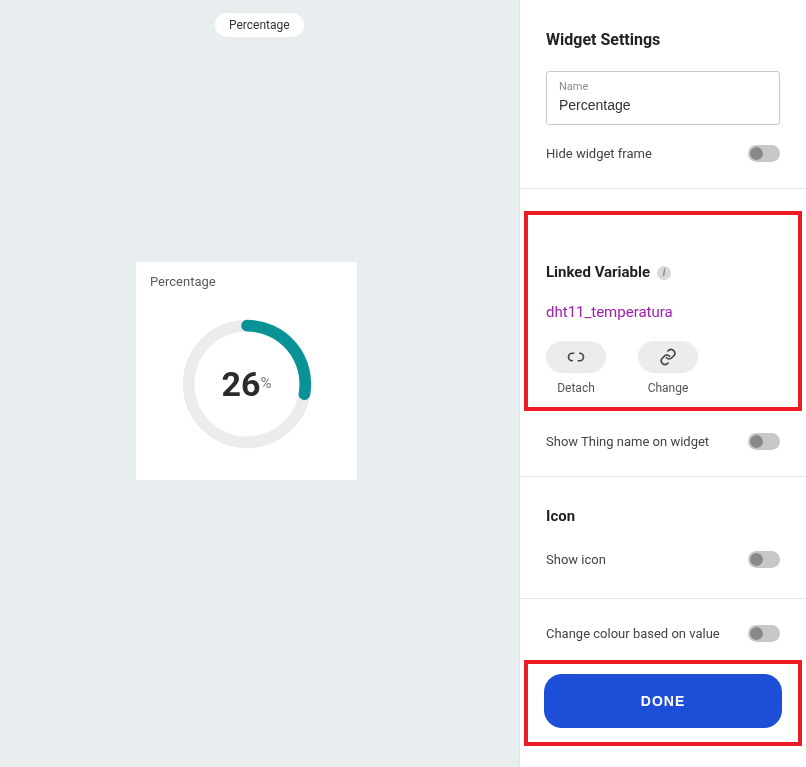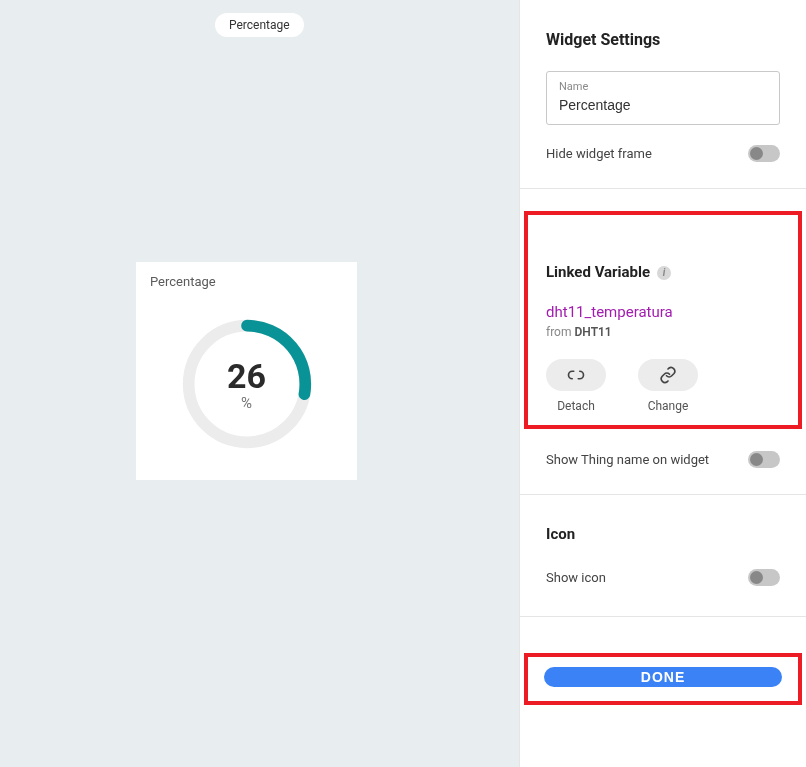--- a/index.html
+++ b/index.html
@@ -50,21 +50,21 @@
   .gauge {
     position: relative;
     width: 140px;
     height: 140px;
   }
   .gauge svg { width: 140px; height: 140px; }
   .gauge-center {
     position: absolute;
     top: 0; left: 0; right: 0; bottom: 0;
     display: flex;
-    flex-direction: column;
+    flex-direction: row;
     align-items: center;
     justify-content: center;
   }
   .gauge-value {
     font-size: 34px;
     font-weight: 700;
     color: #2b2b2b;
   }
   .gauge-unit {
     font-size: 15px;
@@ -208,22 +208,22 @@
   .section-block { padding: 0 0 4px 0; }
   .section-block .section-title { margin-bottom: 22px; display: block; }
 
   .done-wrap {
     border: 4px solid #ed1c24;
     margin: 10px 4px 4px 4px;
     padding: 10px 16px 14px 16px;
   }
   .done-btn {
     width: 100%;
-    height: 20px;
-    background: #3b82f6;
+    height: 54px;
+    background: #1d4ed8;
     color: #fff;
     border: none;
     border-radius: 18px;
     font-size: 14px;
     font-weight: 700;
     letter-spacing: 1px;
     cursor: pointer;
   }
 </style>
 </head>
@@ -263,24 +263,20 @@
       <div class="toggle"></div>
     </div>
 
     <div class="divider"></div>
 
     <div class="highlight-box">
       <span class="section-title">Linked Variable</span>
       <span class="info-icon">i</span>
 
       <div class="var-name">dht11_temperatura</div>
-      <div class="var-from">
-        <span>from</span>
-        <b>DHT11</b>
-      </div>
 
       <div class="action-row">
         <div class="action">
           <div class="action-btn">
             <svg width="18" height="18" viewBox="0 0 24 24" fill="none" stroke="currentColor" stroke-width="2.2" stroke-linecap="round">
               <path d="M17 7a5 5 0 0 1 0 10h-2"></path>
               <path d="M7 17a5 5 0 0 1 0-10h2"></path>
             </svg>
           </div>
           <div class="action-label">Detach</div>
@@ -308,19 +304,23 @@
       <span class="section-title">Icon</span>
       <div class="row">
         <span>Show icon</span>
         <div class="toggle"></div>
       </div>
     </div>
 
     <div class="divider"></div>
 
     <div class="section-block">
+      <div class="row">
+        <span>Change colour based on value</span>
+        <div class="toggle"></div>
+      </div>
     </div>
   </div>
 
   <div class="done-wrap">
     <button class="done-btn">DONE</button>
   </div>
 </div>
 
 </body></html>

